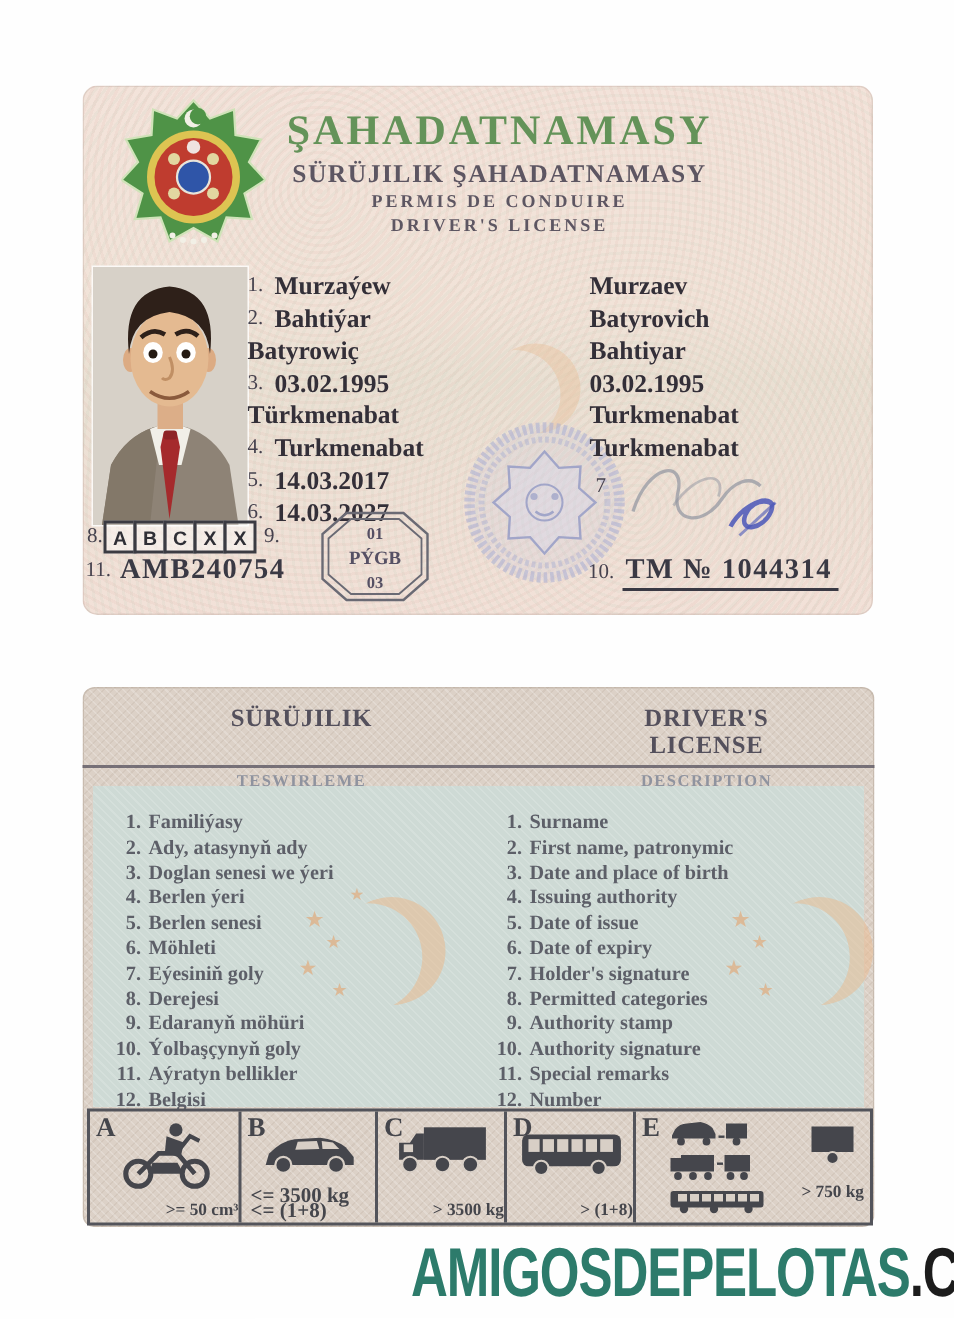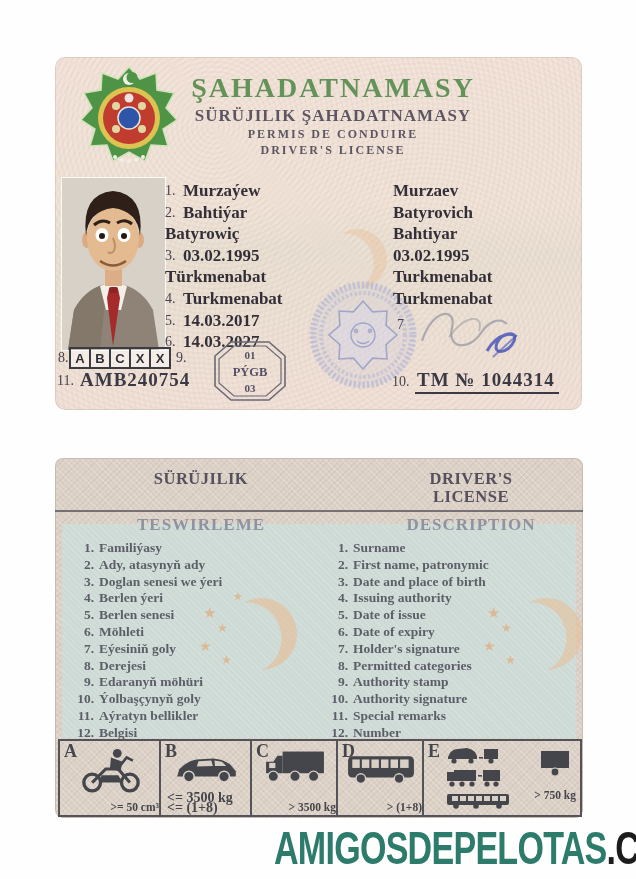--- a/index.html
+++ b/index.html
@@ -52,21 +52,21 @@
       repeating-linear-gradient(45deg, rgba(255,255,255,.20) 0 1px, transparent 1px 4px),
       repeating-linear-gradient(-45deg, rgba(140,120,100,.10) 0 1px, transparent 1px 4px),
       #dcd1c7;
     box-shadow:0 0 0 1px rgba(170,155,140,.4) inset;}
   #blue-panel{left:7px;top:66px;width:514px;height:214px;
     background:repeating-linear-gradient(45deg, rgba(255,255,255,.15) 0 1px, transparent 1px 4px),#cedad5;}
   .bhdr{font-size:16.5px;font-weight:bold;color:#54505c;line-height:18px;text-align:center;letter-spacing:.5px;}
   #hdr-tm{left:28px;top:12px;width:236px;}
   #hdr-en{left:328px;top:12px;width:176px;}
   #hdr-rule{left:0;top:52px;width:528px;height:2px;background:#5d5763;opacity:.8;}
-  .bsub{font-size:17px;font-weight:bold;color:#8f939f;text-align:center;letter-spacing:1px;}
+  .bsub{font-size:11px;font-weight:bold;color:#8f939f;text-align:center;letter-spacing:1px;}
   #sub-tm{left:28px;top:57px;width:236px;}
   #sub-en{left:328px;top:57px;width:176px;}
   .blist{font-size:13.5px;font-weight:bold;color:#5d5f68;}
   #list-tm{left:12px;top:82px;width:245px;}
   #list-en{left:266px;top:82px;width:250px;}
   .brow{height:16.8px;display:flex;line-height:16px;}
   .bnum{width:27px;text-align:right;margin-right:5px;flex:none;}
   #crescent-back-l{left:170px;top:140px;width:72px;height:72px;transform:rotate(-15deg);
     box-shadow:inset -16px 0 0 0 rgba(233,185,142,.55);}
   #crescent-back-r{left:455px;top:140px;width:72px;height:72px;transform:rotate(-15deg);

